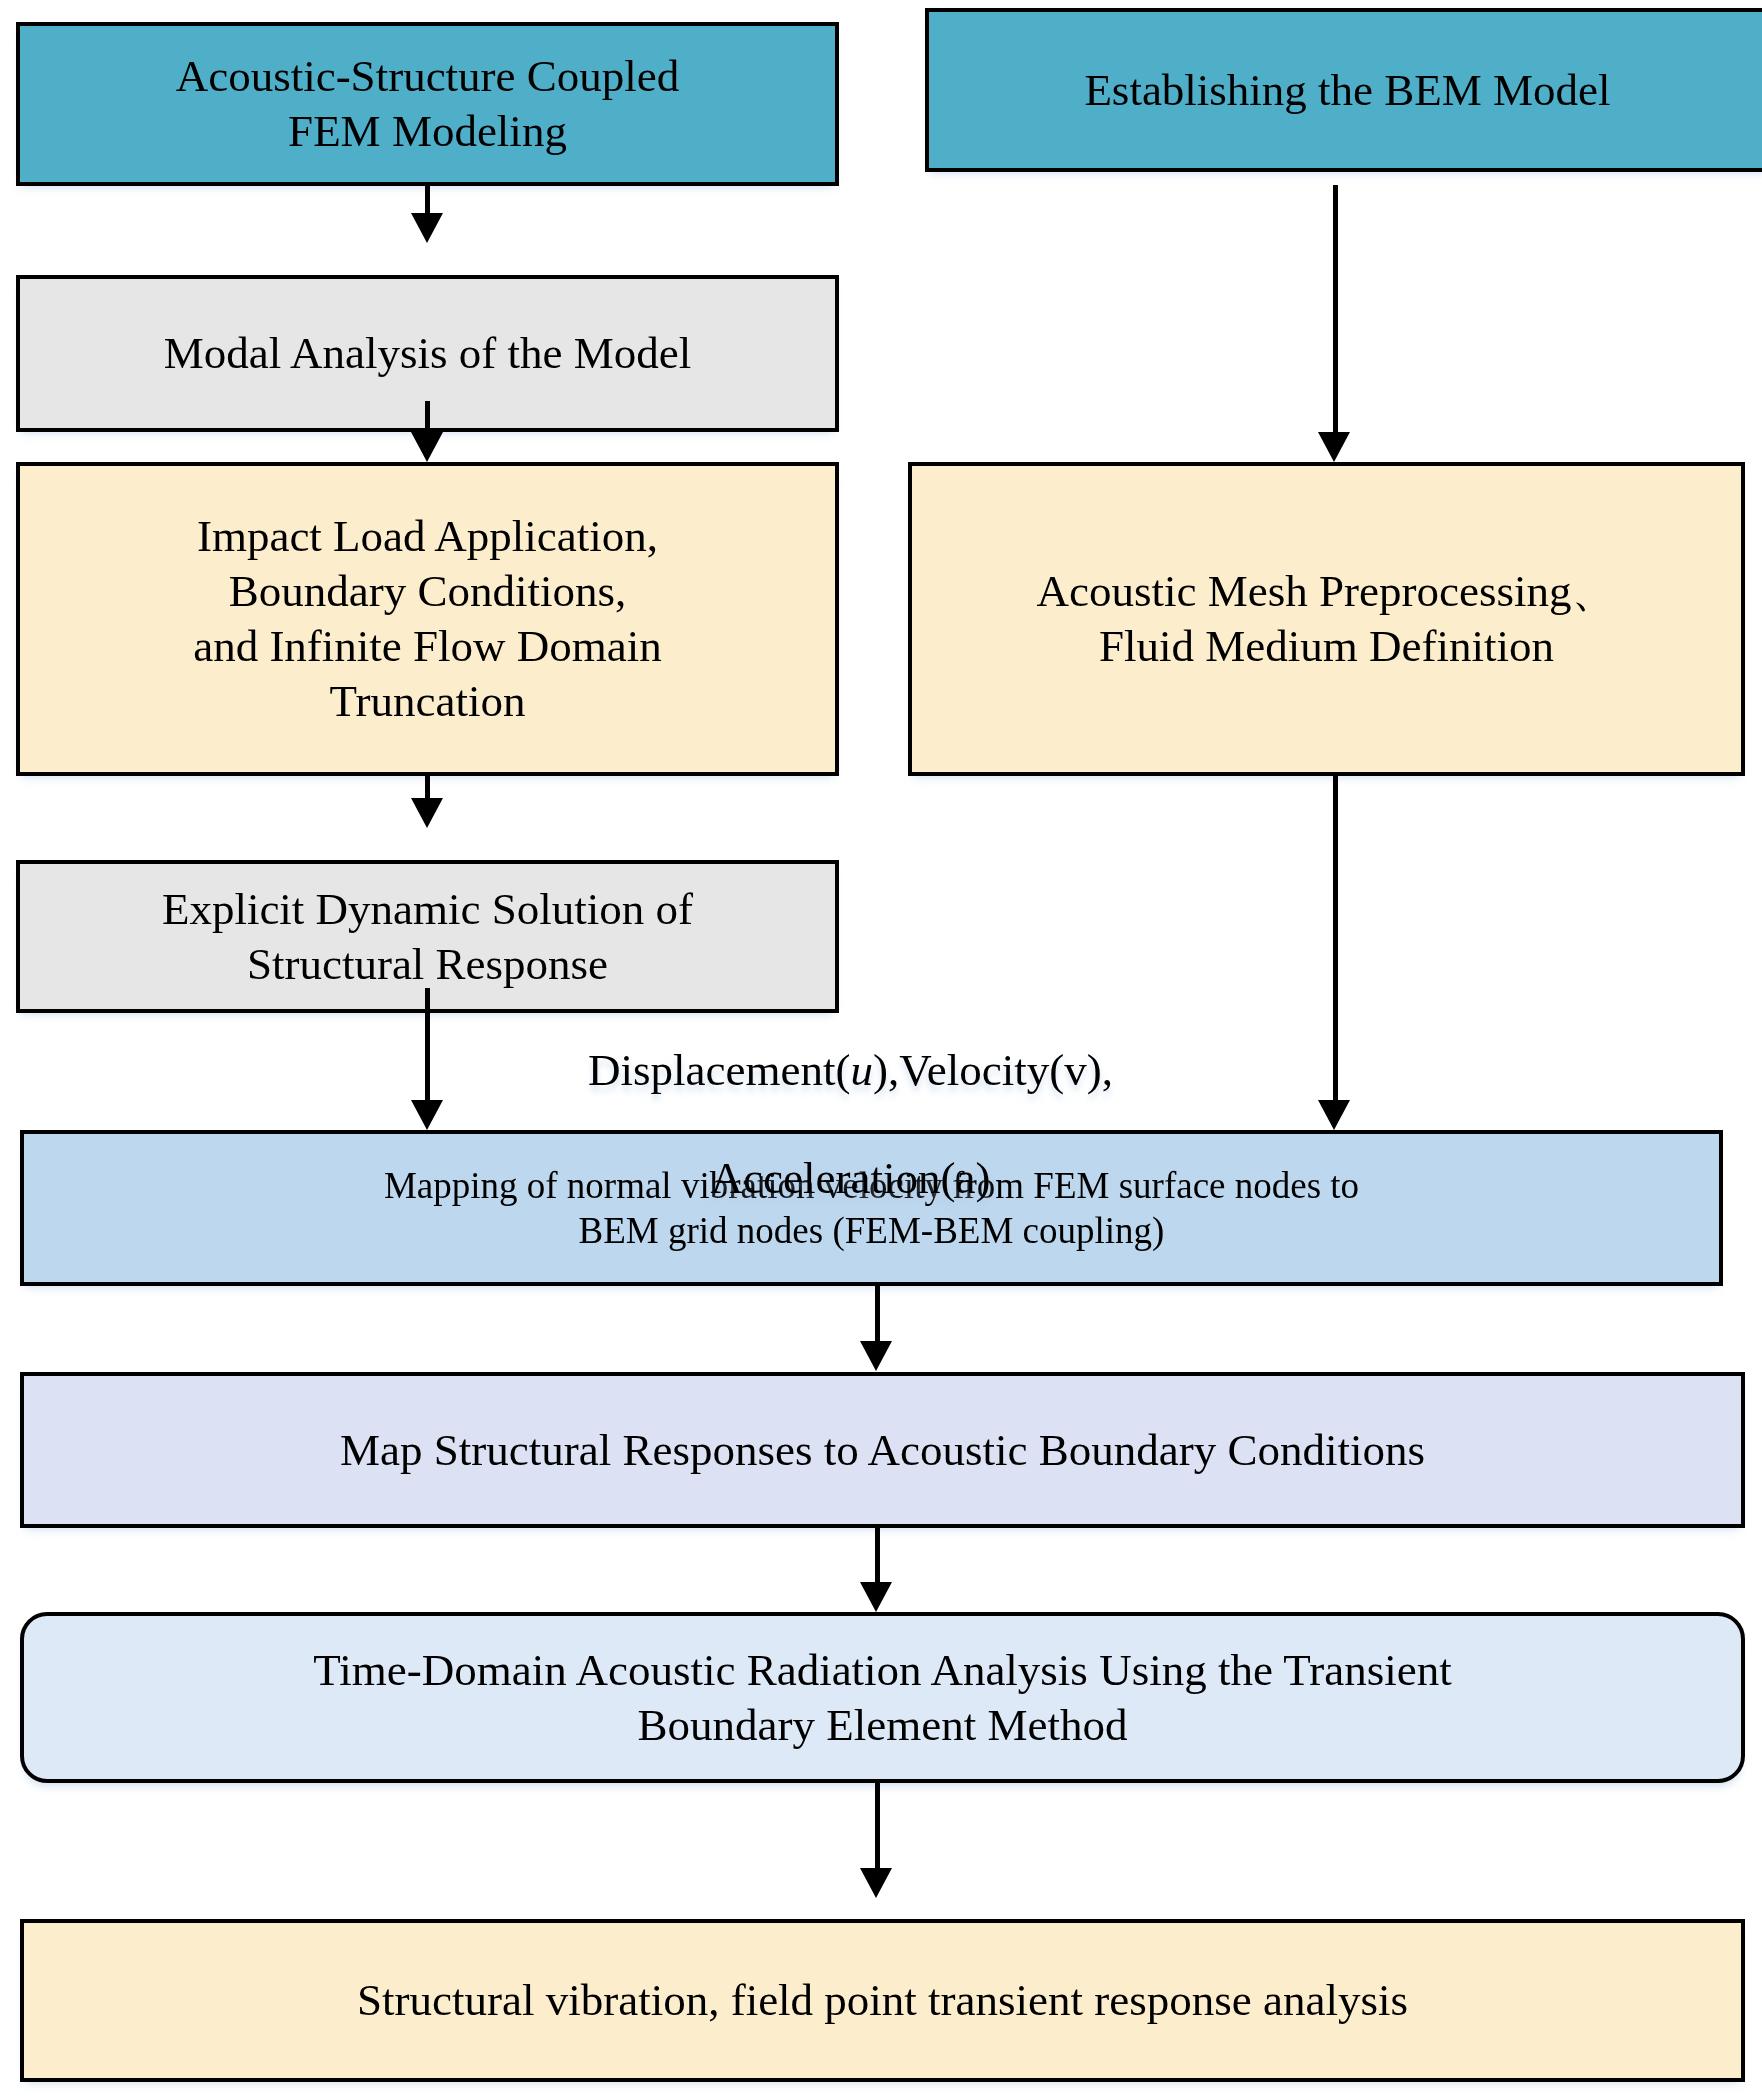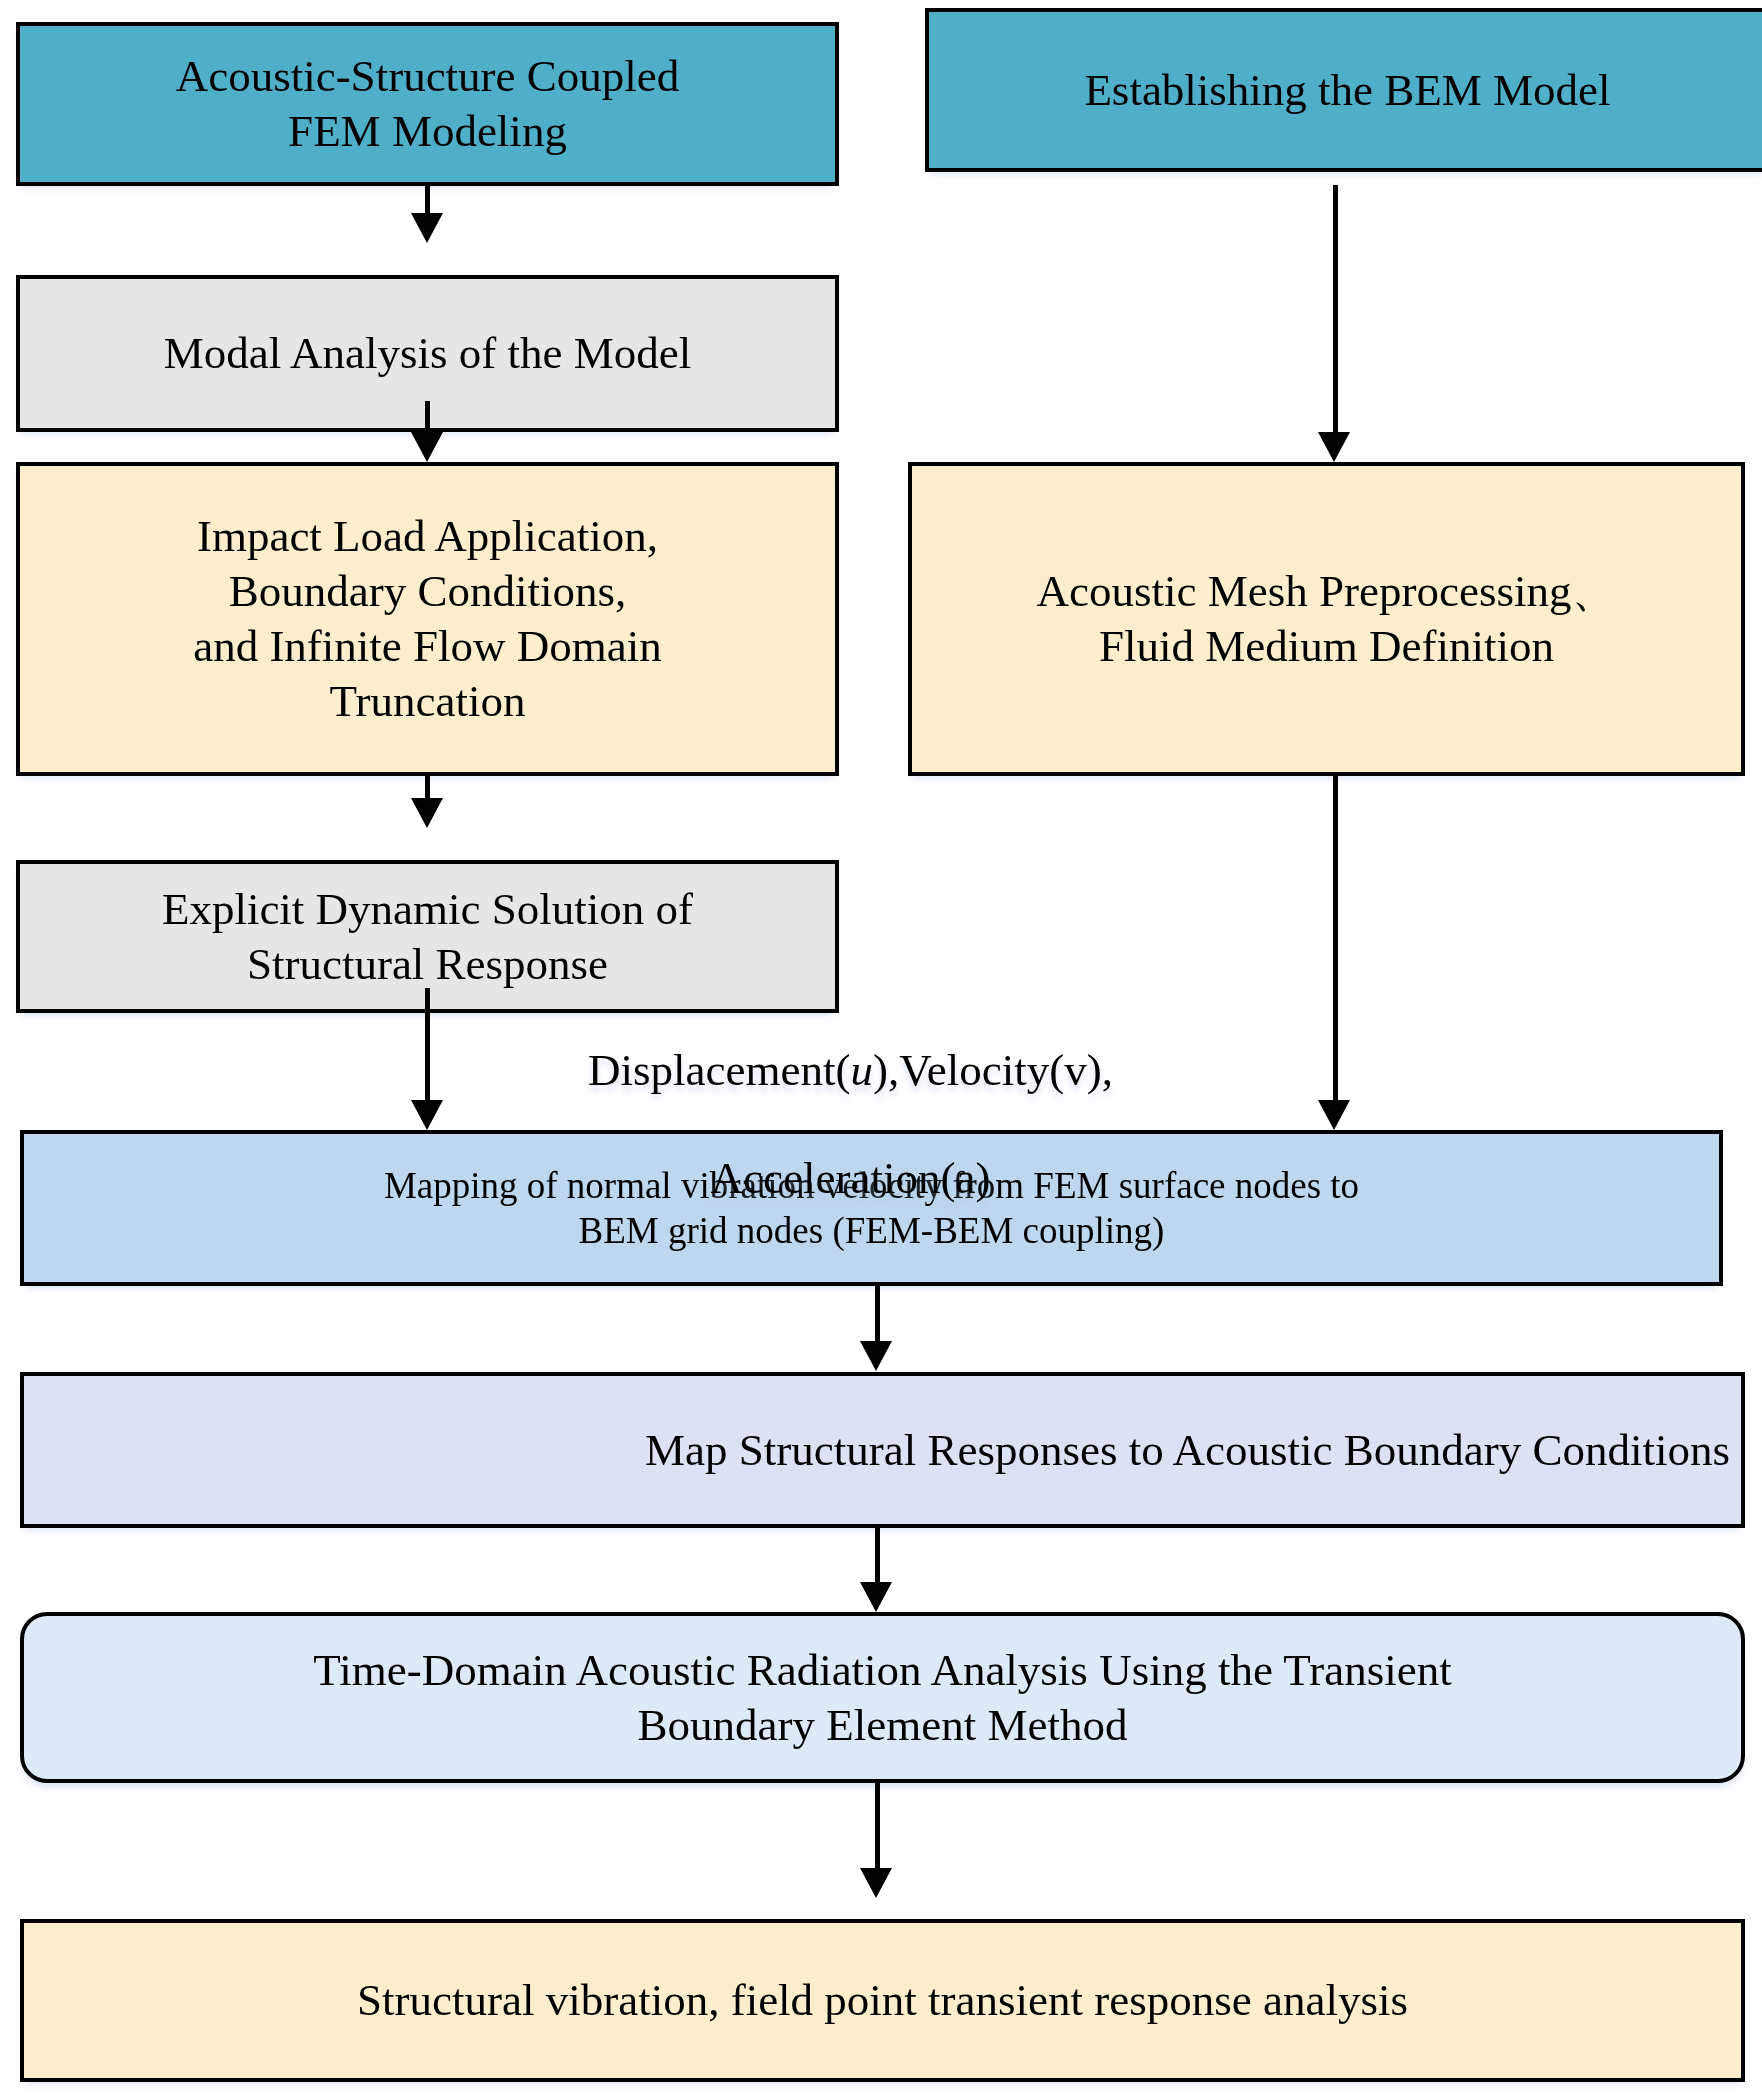--- a/index.html
+++ b/index.html
@@ -93,21 +93,21 @@
   <div class="node c-gray" style="left:16px; top:828px; width:823px; height:153px; font-size:45px;align-items:center;">
     <span class="txt">Explicit Dynamic Solution of
 Structural Response</span>
   </div>
 
   <div class="node c-blue" style="left:20px; top:1130px; width:1703px; height:156px; font-size:37px;">
     <span class="txt">Mapping of normal vibration velocity from FEM surface nodes to
 BEM grid nodes (FEM-BEM coupling)</span>
   </div>
 
-  <div class="node c-lav" style="left:20px; top:1372px; width:1725px; height:156px; font-size:45px;text-align:right;">
+  <div class="node c-lav" style="left:20px; top:1372px; width:1725px; height:156px; font-size:45px;">
     <span class="txt">Map Structural Responses to Acoustic Boundary Conditions</span>
   </div>
 
   <div class="node c-lblue" style="left:20px; top:1612px; width:1725px; height:171px; font-size:45px;border-radius:27px;">
     <span class="txt">Time-Domain Acoustic Radiation Analysis Using the Transient
 Boundary Element Method</span>
   </div>
 
   <div class="node c-yellow" style="left:20px; top:1899px; width:1725px; height:163px; font-size:45px;margin-top:20px;">
     <span class="txt">Structural vibration, field point transient response analysis</span>

